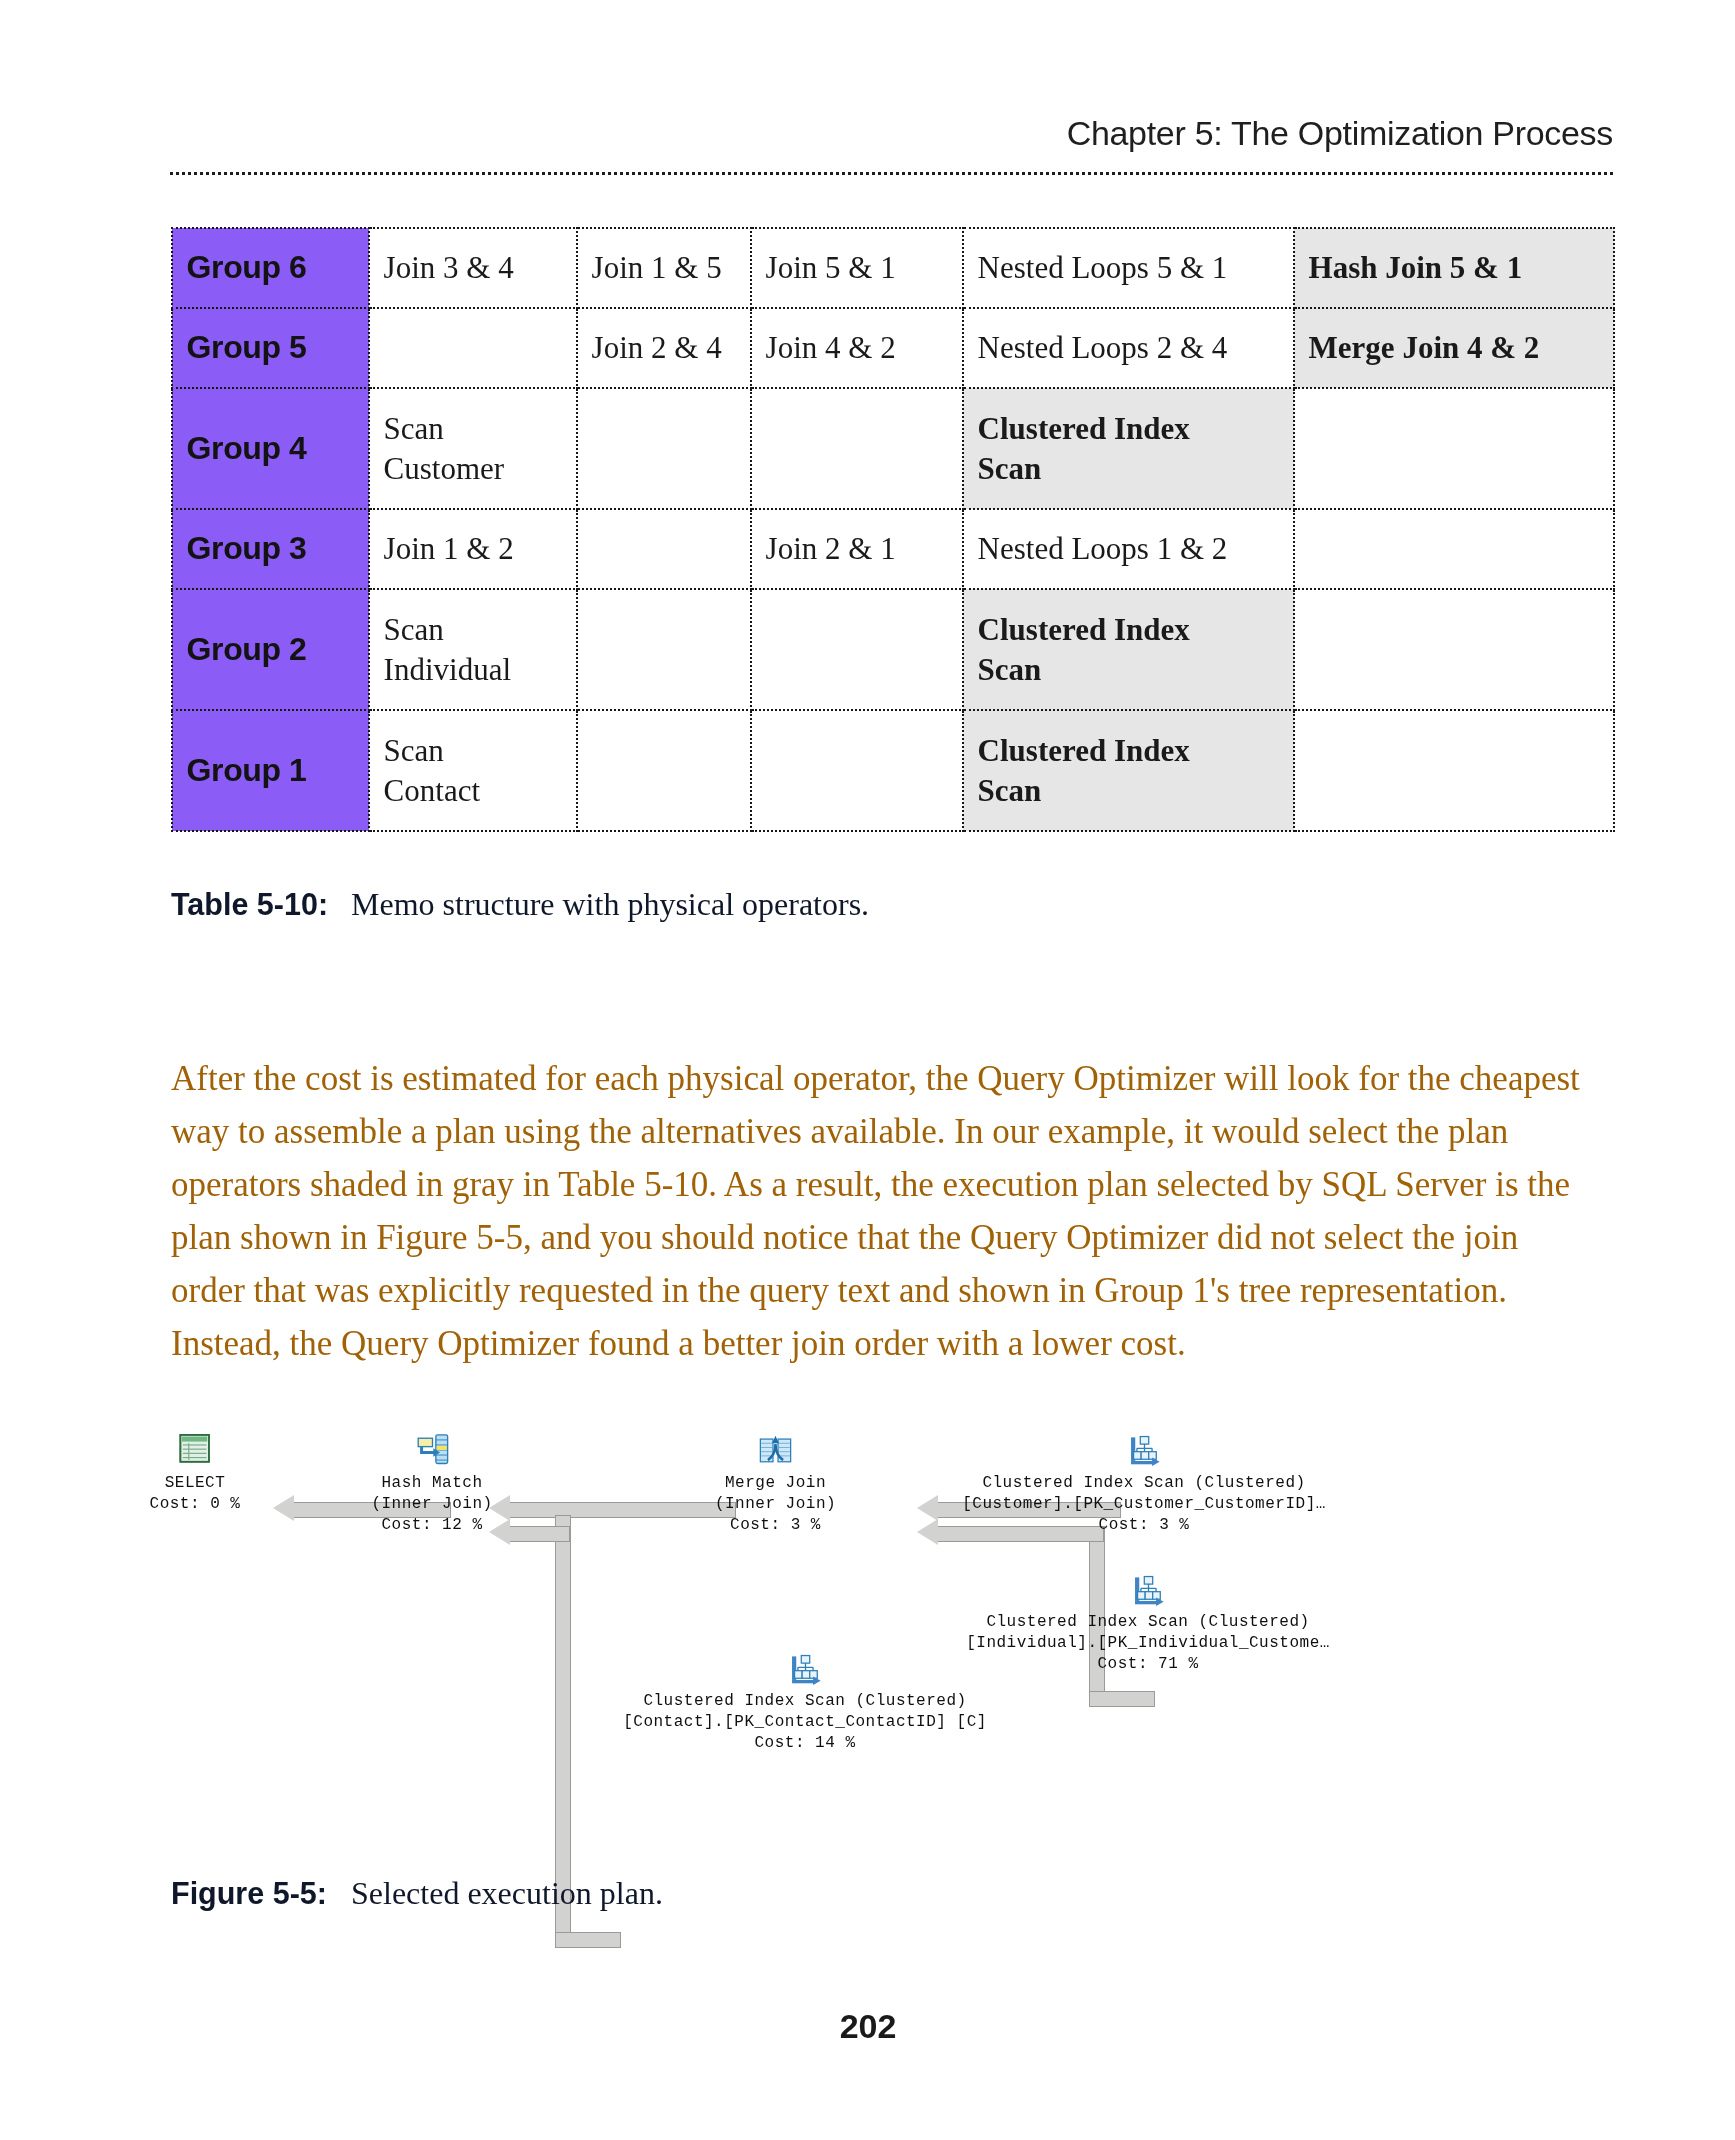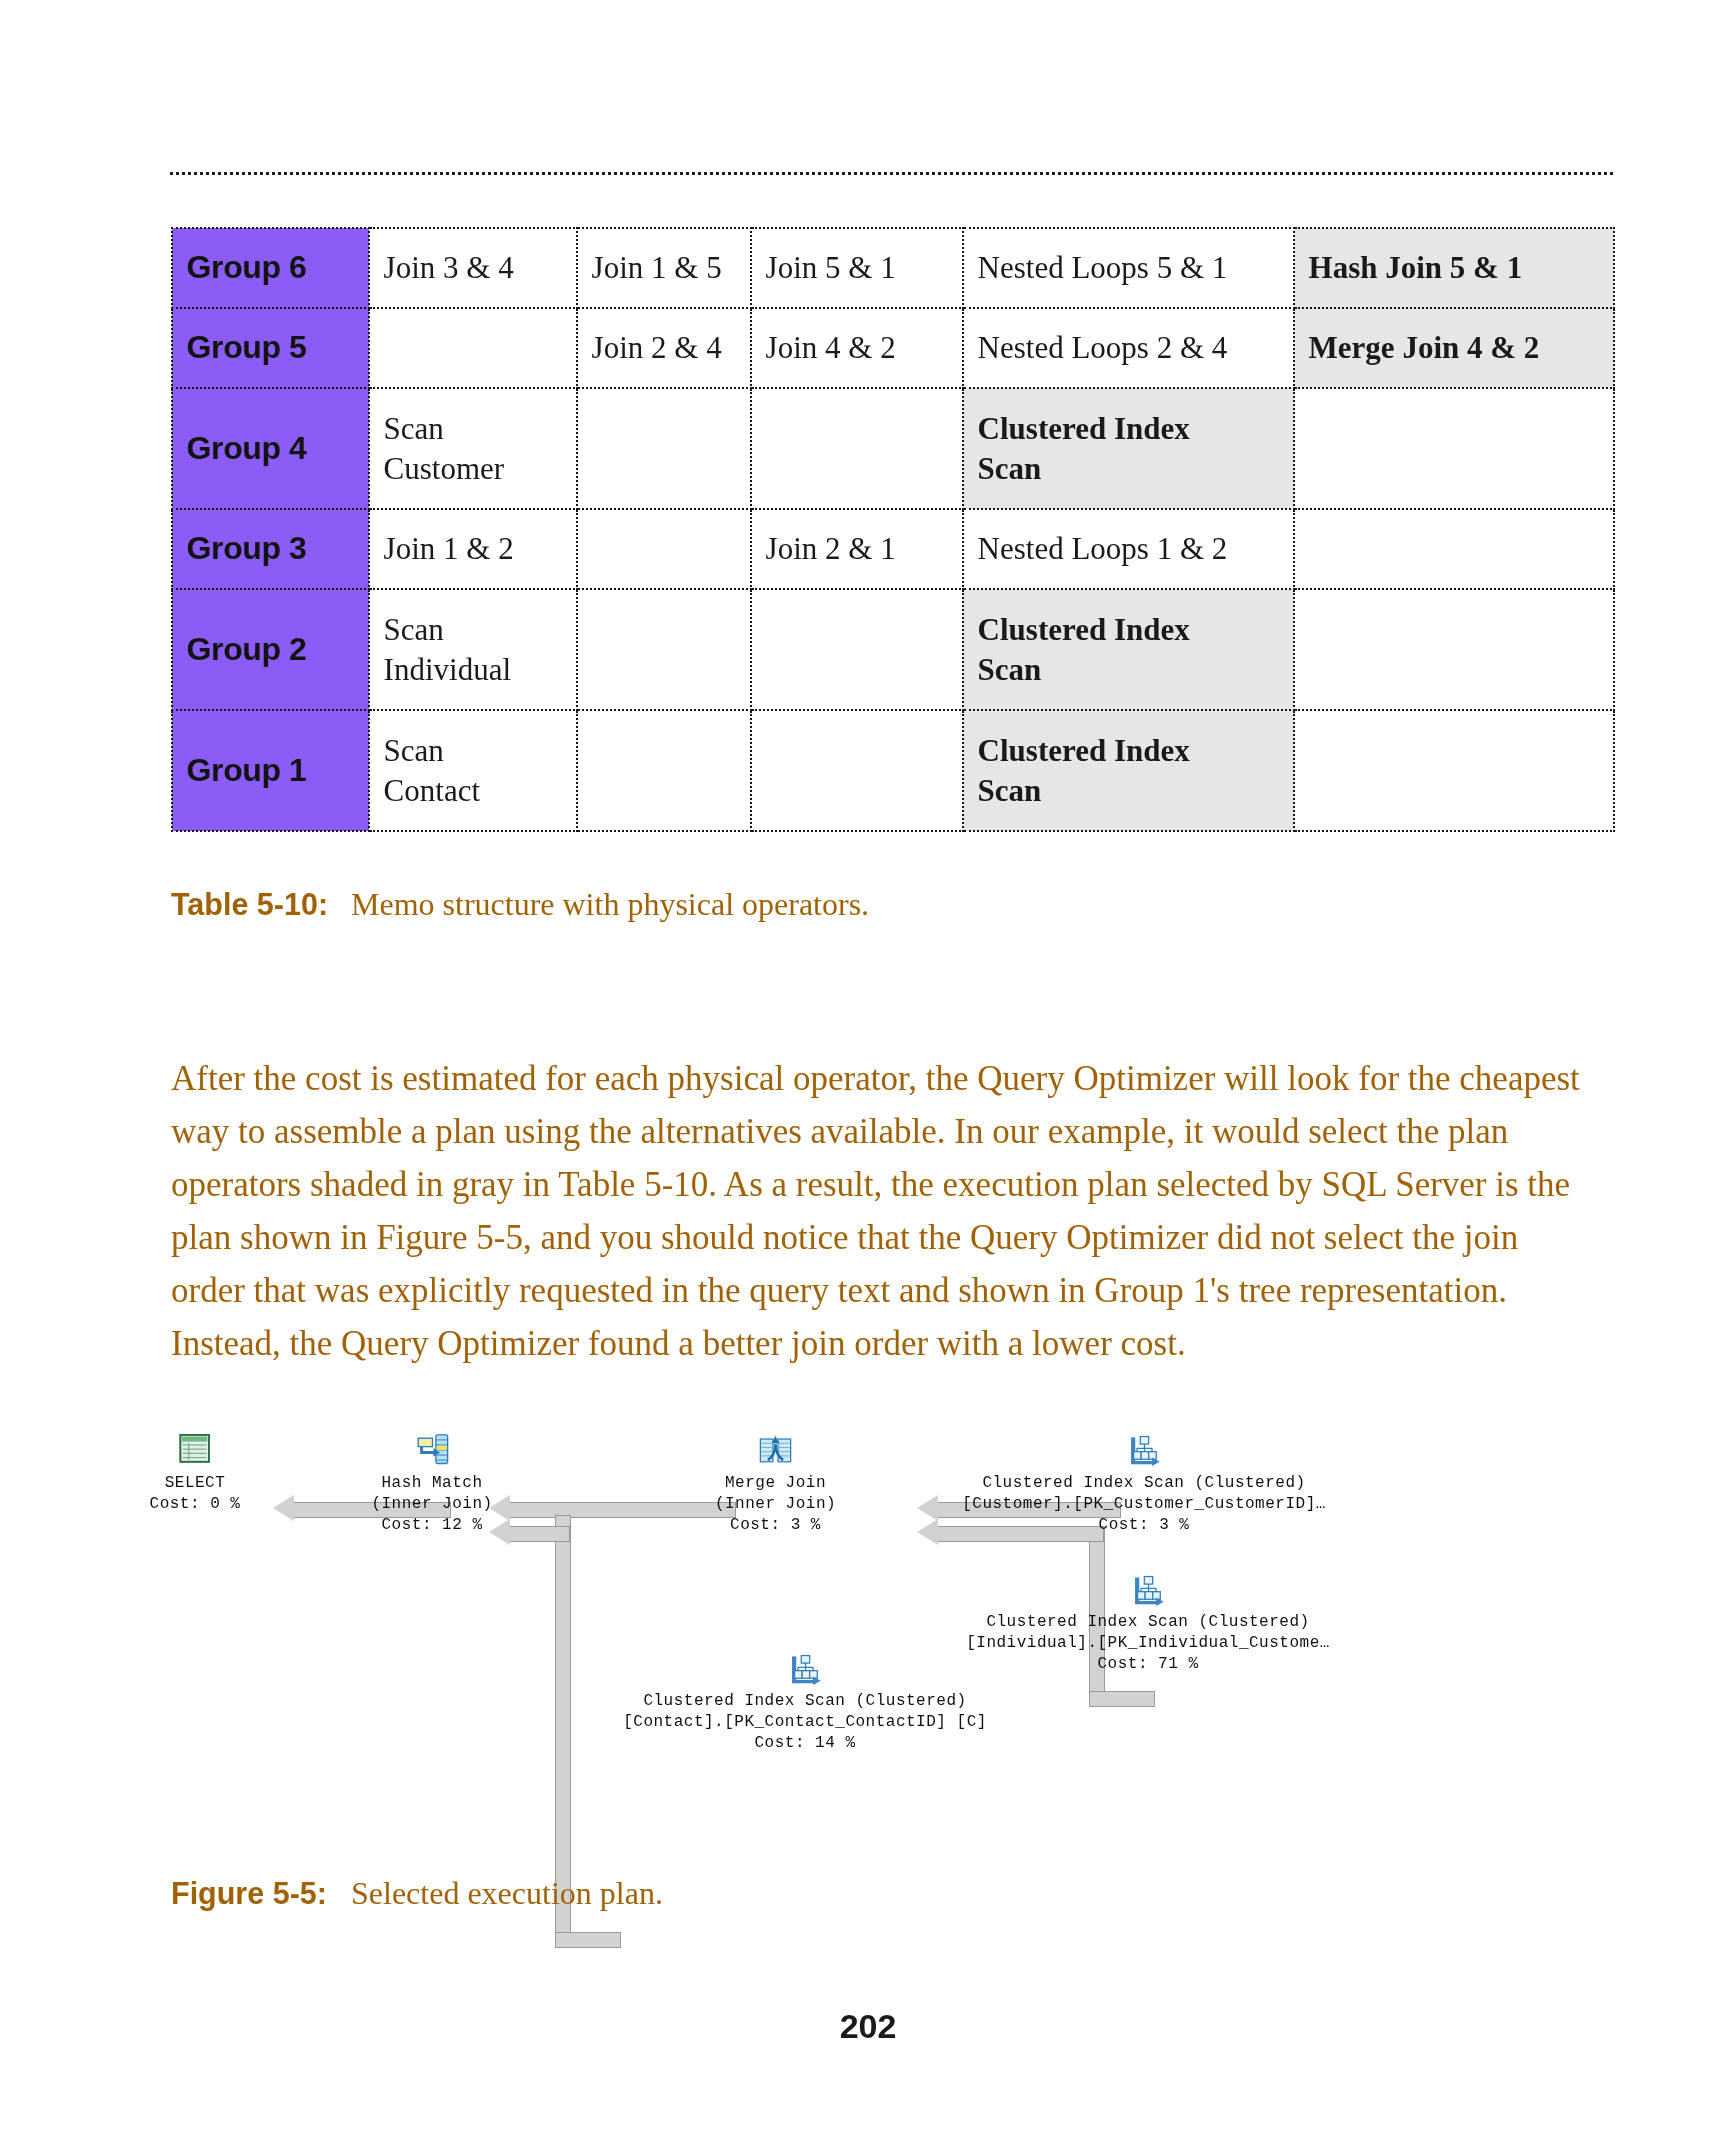--- a/index.html
+++ b/index.html
@@ -77,21 +77,21 @@
     background: #e6e6e6;
     font-weight: bold;
   }
   td.two-line { line-height: 1.28; }
 
   
   .caption {
     position: absolute;
     left: 171px;
     font-size: 32px;
-    color: #a16207;
+    color: #0f172a;
   }
   .caption .lead {
     font-family: "Liberation Sans", sans-serif;
     font-weight: bold;
     font-size: 30.5px;
     display: inline-block;
     min-width: 180px;
   }
   #table-caption { top: 886px; }
   #figure-caption { top: 1875px; }
@@ -141,20 +141,21 @@
     position: absolute;
     width: 0;
     height: 0;
   }
 </style>
 </head>
 <body>
 
 <div class="page">
 
+  <div class="runhead">Chapter 5: The Optimization Process</div>
   <div class="runrule"></div>
 
   <table class="memo">
     <colgroup>
       <col class="c-group">
         <col class="c-1">
         <col class="c-2">
         <col class="c-3">
         <col class="c-4">
         <col class="c-5">

